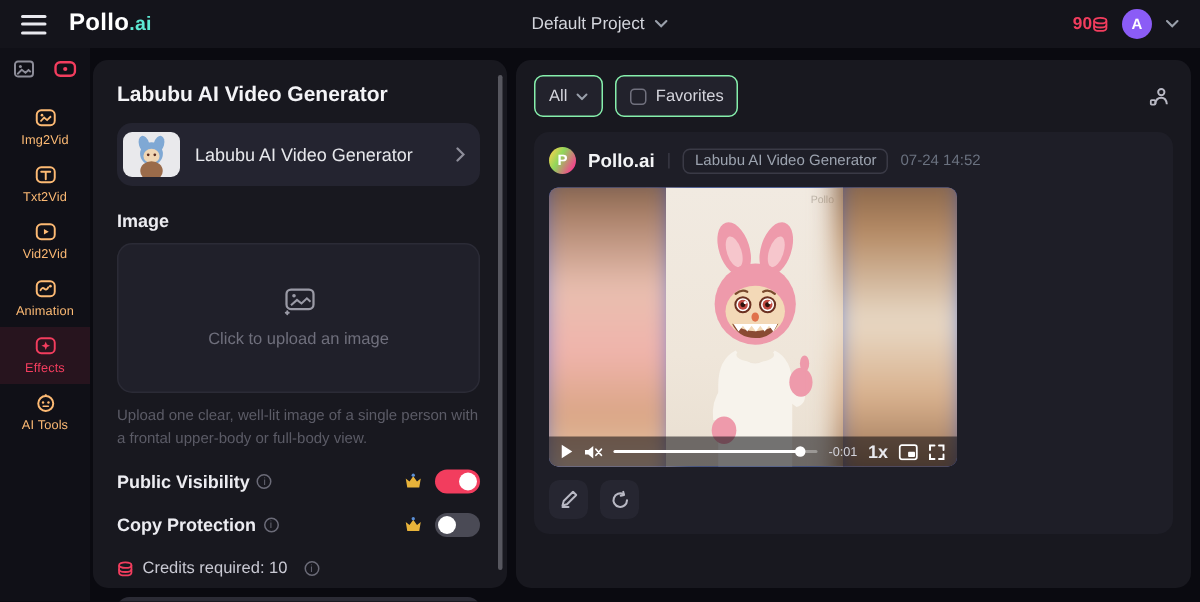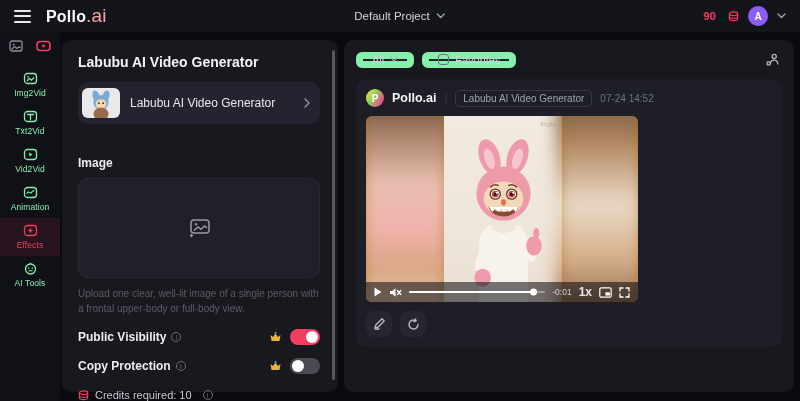--- a/index.html
+++ b/index.html
@@ -4,81 +4,81 @@
 <style>
   * { margin:0; padding:0; box-sizing:border-box; }
   html,body { width:800px; height:401px; background:#0a0a10; font-family:"Liberation Sans", sans-serif; overflow:hidden; }
   svg { display:block; }
 
   
   .topbar { height:32px; background:#14141b; display:flex; align-items:center; padding:0 14px; position:relative; }
   .hamburger { width:17px; display:flex; flex-direction:column; gap:3.5px; cursor:pointer; }
   .hamburger span { height:2px; background:#e8e8ee; border-radius:1px; }
   .logo { margin-left:15px; font-size:16px; font-weight:700; color:#ffffff; letter-spacing:.2px; }
-  .logo .suffix { font-weight:400; color:#fca5a5; font-size:19px; }
+  .logo .suffix { font-weight:700; color:#5eead4; font-size:13px; }
   .project-sel { position:absolute; left:50%; transform:translateX(-50%); display:flex; align-items:center; gap:7px; color:#d3d5dc; font-size:11.5px; cursor:pointer; }
   .tb-right { margin-left:auto; display:flex; align-items:center; gap:9px; }
-  .credits { display:flex; align-items:center; gap:12px; color:#f23d5e; font-size:11.5px; font-weight:700; cursor:pointer; }
+  .credits { display:flex; align-items:center; gap:0; color:#f23d5e; font-size:11.5px; font-weight:700; cursor:pointer; }
   .avatar { width:20px; height:20px; border-radius:50%; background:#8b5cf6; color:#fff; font-size:10px; font-weight:700; display:flex; align-items:center; justify-content:center; }
   .chev { color:#9aa0ab; }
 
   
   .main { position:relative; height:369px; }
 
   
   .sidebar { position:absolute; left:0; top:0; bottom:0; width:60px; background:#101017; }
   .mode-tabs { display:flex; justify-content:center; gap:13px; padding:8px 0 6px; }
   .mode-tab { color:#8d8d99; cursor:pointer; }
   .mode-tab.active { color:#f23d5e; }
   .side-items { margin-top:8px; }
-  .side-item { height:38px; display:flex; flex-direction:column; align-items:center; justify-content:center; gap:2px; color:#86efac; cursor:pointer; }
+  .side-item { height:38px; display:flex; flex-direction:column; align-items:center; justify-content:center; gap:2px; color:#fdba74; cursor:pointer; }
   .side-item .side-label { font-size:8.5px; letter-spacing:.1px; }
   .side-item.active { background:rgba(242,61,94,.10); color:#f23d5e; }
 
   
   .form-panel { position:absolute; left:62px; top:8px; width:276px; height:352px; background:#18181f; border-radius:10px; padding:14px 18px 14px 16px; }
   .fp-scrollbar { position:absolute; right:3px; top:10px; bottom:12px; width:3px; background:#57575f; border-radius:2px; }
   .fp-title { font-size:14px; font-weight:700; color:#f4f4f7; }
   .model-card { margin-top:12px; height:42px; background:#242430; border-radius:10px; display:flex; align-items:center; gap:10px; padding:4px 10px 4px 4px; cursor:pointer; }
   .model-thumb { width:38px; height:30px; border-radius:6px; overflow:hidden; flex:none; }
   .model-label { font-size:12px; color:#e7e8ec; flex:1; }
   .model-chev { color:#8e8e9a; font-size:13px; }
-  .sec-label { margin-top:32px; font-size:12px; font-weight:700; color:#ececf1; }
+  .sec-label { margin-top:16px; font-size:12px; font-weight:700; color:#ececf1; }
   .upload-box { margin-top:8px; height:100px; background:#20202a; border:1px solid #2b2b36; border-radius:10px; display:flex; flex-direction:column; align-items:center; justify-content:center; gap:9px; cursor:pointer; }
   .upload-box .up-ic { color:#9a9aa6; }
   .upload-text { font-size:11px; color:#6f6f7c; }
   .helper { margin-top:8px; font-size:10px; line-height:1.5; color:#5b5b66; }
   .toggle-row { margin-top:13px; display:flex; align-items:center; }
   .toggle-label { font-size:12px; font-weight:700; color:#ececf1; }
   .info-ic { width:10px; height:10px; border:1px solid #6b6b78; border-radius:50%; color:#6b6b78; font-size:7px; display:inline-flex; align-items:center; justify-content:center; margin-left:5px; font-style:normal; }
   .toggle-right { margin-left:auto; display:flex; align-items:center; gap:8px; }
   .switch { width:30px; height:16px; border-radius:9px; position:relative; cursor:pointer; }
   .switch.on { background:#f23d5e; }
   .switch.off { background:#4a4a55; }
   .switch .knob { position:absolute; top:2px; width:12px; height:12px; border-radius:50%; background:#fff; }
   .switch.on .knob { right:2px; }
   .switch.off .knob { left:2px; }
   .credits-row { margin-top:15px; display:flex; align-items:center; gap:6px; font-size:11px; color:#c9c9d3; }
   .create-btn { margin-top:13px; height:32px; background:#2b2b35; border:none; border-radius:8px; width:100%; color:#82828e; font-size:13px; font-weight:600; display:flex; align-items:center; justify-content:center; gap:7px; cursor:pointer; font-family:inherit; }
 
   
   .results-panel { position:absolute; left:344px; top:8px; width:450px; height:352px; background:#18181f; border-radius:10px; padding:10px 12px; }
   .filter-row { display:flex; align-items:center; gap:8px; }
-  .pill-btn { height:16px; background:#22222c; border:7px solid #86efac; border-radius:6px; display:flex; align-items:center; gap:6px; padding:0 9px; color:#d5d5dd; font-size:11px; cursor:pointer; }
+  .pill-btn { height:28px; background:#22222c; border:1px solid #86efac; border-radius:6px; display:flex; align-items:center; gap:6px; padding:0 9px; color:#d5d5dd; font-size:11px; cursor:pointer; }
   .checkbox { width:11px; height:11px; border:1.3px solid #71717e; border-radius:3px; }
   .person-btn { margin-left:auto; color:#b9b9c4; cursor:pointer; padding:2px; }
   .gen-card { margin-top:10px; background:#1e1e27; border-radius:10px; padding:10px; }
   .gen-head { display:flex; align-items:center; gap:8px; }
   .brand-logo { width:18px; height:18px; border-radius:50%; background:linear-gradient(120deg,#ffd44d 5%,#8fd65b 40%,#f2458b 85%); color:#fff; font-size:10px; font-weight:700; display:flex; align-items:center; justify-content:center; }
   .brand-name { font-size:12.5px; font-weight:700; color:#f3f4f6; }
   .head-div { color:#3c3c47; font-size:11px; }
   .gen-tag { border:1px solid #3a3a46; border-radius:5px; padding:2px 7px; font-size:10px; color:#9ca3af; }
   .gen-time { font-size:10px; color:#6b7280; }
 
-  .video-wrap { margin-top:9px; width:272px; height:186px; border-radius:6px; overflow:hidden; position:relative; display:flex; background:#a16207; }
+  .video-wrap { margin-top:9px; width:272px; height:186px; border-radius:6px; overflow:hidden; position:relative; display:flex; background:#1d4ed8; }
   .vblur { filter:blur(7px); transform:scale(1.15); }
   .vblur.left { width:78px; background:linear-gradient(180deg,#6e5340 0%,#a87f67 14%,#e9bfb0 38%,#f0b4ac 58%,#d9a584 78%,#ecd3b8 100%); }
   .vblur.right { width:76px; background:linear-gradient(180deg,#7a5a41 0%,#b58a64 20%,#e9dac7 48%,#d8b08c 72%,#8a6549 100%); }
   .vcenter { flex:1; background:linear-gradient(180deg,#f1eae1 0%,#efe6da 60%,#e9dfd1 100%); position:relative; }
   .watermark { position:absolute; top:5px; right:6px; font-size:7px; color:rgba(150,140,128,.55); }
   .vcontrols { position:absolute; left:0; right:0; bottom:0; height:20px; background:rgba(8,8,12,.55); display:flex; align-items:center; gap:7px; padding:0 8px; color:#e9e9ee; }
   .progress { flex:1; height:2.5px; background:rgba(255,255,255,.32); border-radius:2px; position:relative; }
   .progress .fill { height:100%; background:#fff; border-radius:2px; position:relative; }
   .progress .dot { position:absolute; right:-3px; top:50%; transform:translateY(-50%); width:7px; height:7px; border-radius:50%; background:#fff; }
   .vtime { font-size:8.5px; color:#d2d2da; }
@@ -214,20 +214,21 @@
 
     <div class="sec-label">Image</div>
 
     <div class="upload-box">
       <svg class="up-ic" width="22" height="19" viewBox="0 0 22 19">
           <rect x="3" y="1" width="18" height="13" rx="3" fill="none" stroke="currentColor" stroke-width="1.5"></rect>
           <circle cx="8" cy="5.2" r="1.2" fill="currentColor"></circle>
           <path d="M6 11.5l4-3.6 3 2.4 3.6-3.4 2.4 2.2" fill="none" stroke="currentColor" stroke-width="1.4"></path>
           <path d="M3.5 15.5v2M2.5 16.5h2" stroke="currentColor" stroke-width="1.3" stroke-linecap="round"></path>
         </svg>
+      <span class="upload-text">Click to upload an image</span>
     </div>
 
     <div class="helper">Upload one clear, well-lit image of a single person with a frontal upper-body or full-body view.</div>
 
     <div class="toggle-row">
       <span class="toggle-label">Public Visibility</span>
       <i class="info-ic">i</i>
       <div class="toggle-right">
         <svg width="13" height="12" viewBox="0 0 13 12">
             <path d="M1.5 4l2.5 2 2.5-3.5L9 6l2.5-2-1 6h-8z" fill="#e8b33a"></path>

